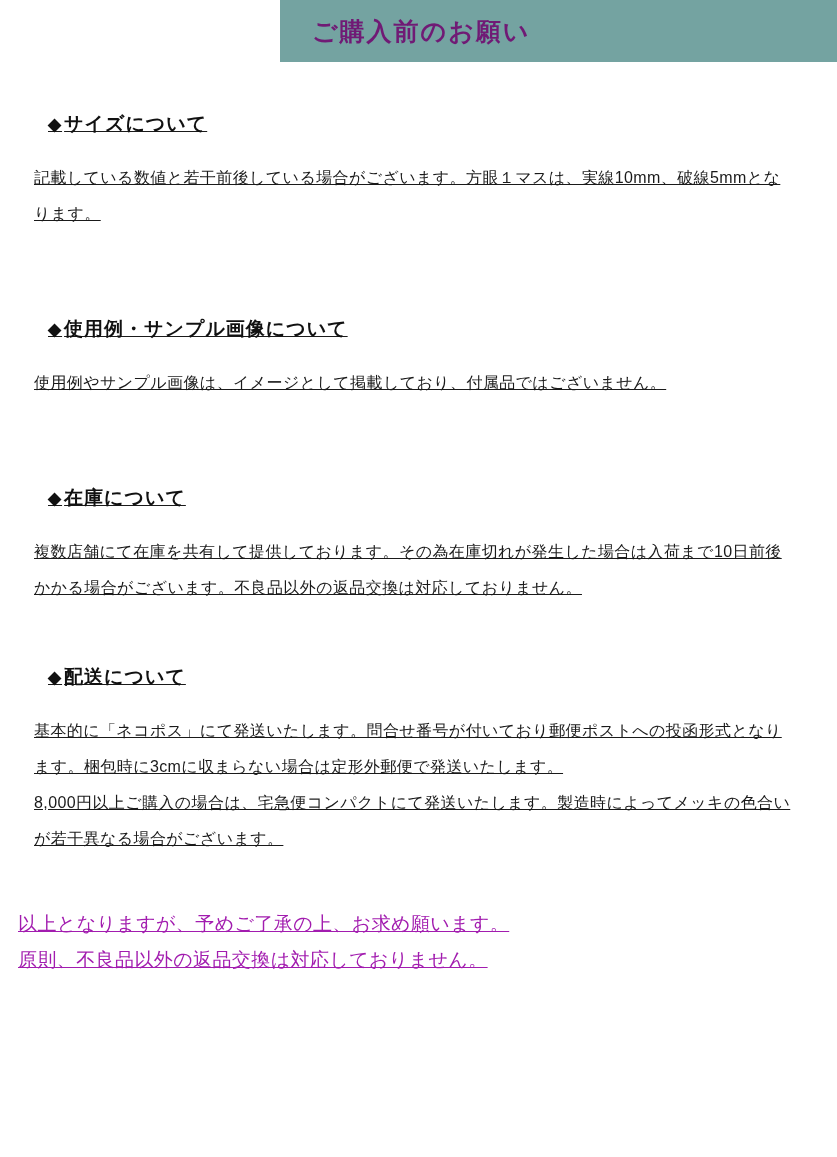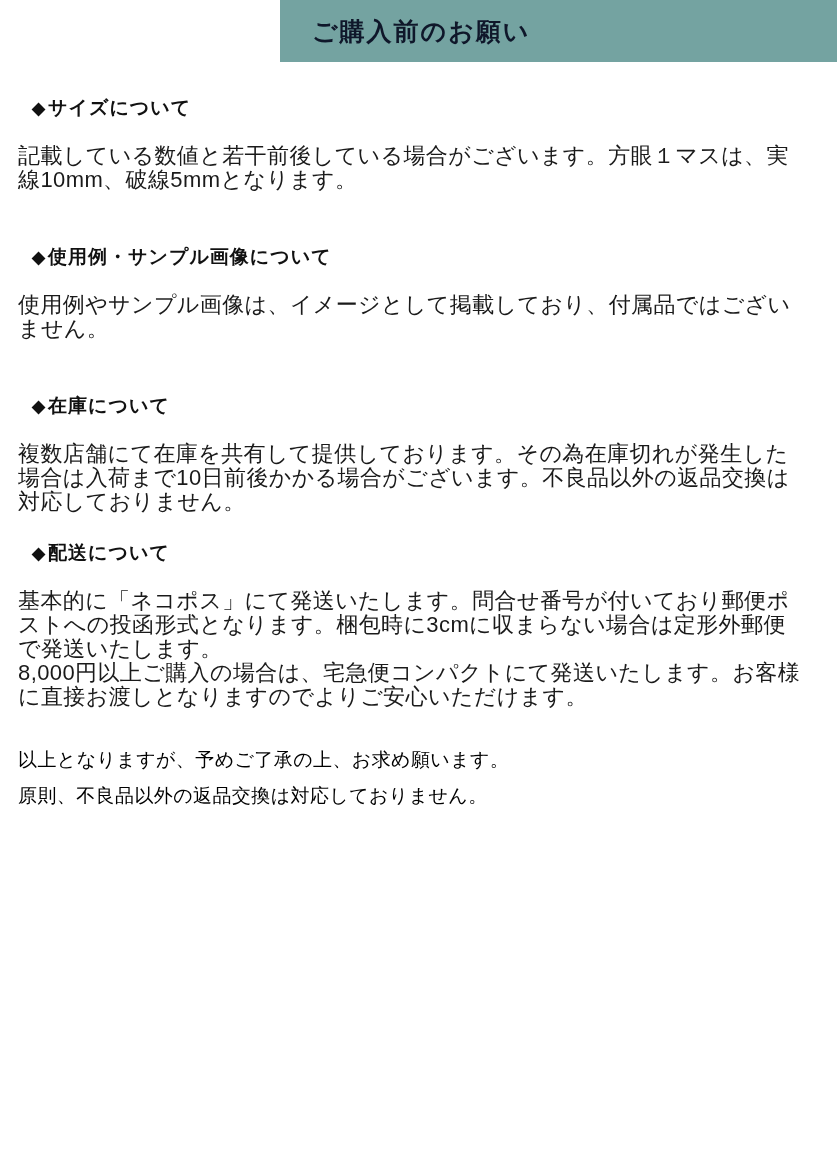--- a/index.html
+++ b/index.html
@@ -29,72 +29,74 @@
     height: 62px;
     background: #74a3a1;
     box-sizing: border-box;
   }
   .header-title {
     position: absolute;
     left: 32px;
     top: 17px;
     font-size: 25px;
     font-weight: bold;
-    color: #0f172a;
+    color: #701a75;
     letter-spacing: 2px;
     line-height: 29px;
     white-space: nowrap;
   }
   .header-left-block {
     position: absolute;
     left: 0;
     top: 0;
     width: 280px;
     height: 62px;
     background: #ffffff;
   }
   .content {
     position: absolute;
     left: 0;
     top: 62px;
     width: 837px;
   }
   .section {
-    margin: 0;
+    margin: 16px;
+    text-decoration: underline;
   }
   .sec-head {
     font-size: 19px;
     font-weight: bold;
     color: #111111;
     letter-spacing: 1px;
     padding-left: 32px;
     line-height: 26px;
   }
   .sec-head .dia {
     font-size: 17px;
     margin-right: 2px;
   }
   .sec-body {
-    font-size: 22px;
+    font-size: 16px;
     color: #1a1a1a;
-    line-height: 24px;
+    line-height: 36px;
     padding-left: 18px;
     padding-right: 30px;
     letter-spacing: 0.4px;
   }
   .sp-1 { height: 33px; }
   .sp-2 { height: 26px; }
   .sp-3 { height: 22px; }
   .closing {
     font-size: 19px;
-    color: #000000;
+    color: #a21caf;
     line-height: 36px;
     padding-left: 18px;
     padding-right: 30px;
     letter-spacing: 0.4px;
+    text-decoration: underline;
   }
 </style>
 </head>
 <body>
 
 <div class="page">
 
   <div class="header-left-block"></div>
 
   <div class="header-bar">
@@ -140,21 +142,21 @@
     </div>
 
     <div class="sp-2"></div>
 
     <div class="section">
       <div class="sec-head">
         <span class="dia">◆</span><span>配送について</span>
       </div>
       <div class="sp-3"></div>
       <div class="sec-body" style="white-space: pre-line;">基本的に「ネコポス」にて発送いたします。問合せ番号が付いており郵便ポストへの投函形式となります。梱包時に3cmに収まらない場合は定形外郵便で発送いたします。
-8,000円以上ご購入の場合は、宅急便コンパクトにて発送いたします。お客様に直接お渡しとなりますのでよりご安心いただけます。</div>
+8,000円以上ご購入の場合は、宅急便コンパクトにて発送いたします。製造時によってメッキの色合いが若干異なる場合がございます。</div>
     </div>
 
     <div class="sp-1"></div>
 
     <div class="closing">以上となりますが、予めご了承の上、お求め願います。</div>
     <div class="closing">原則、不良品以外の返品交換は対応しておりません。</div>
 
   </div>
 </div>
 

